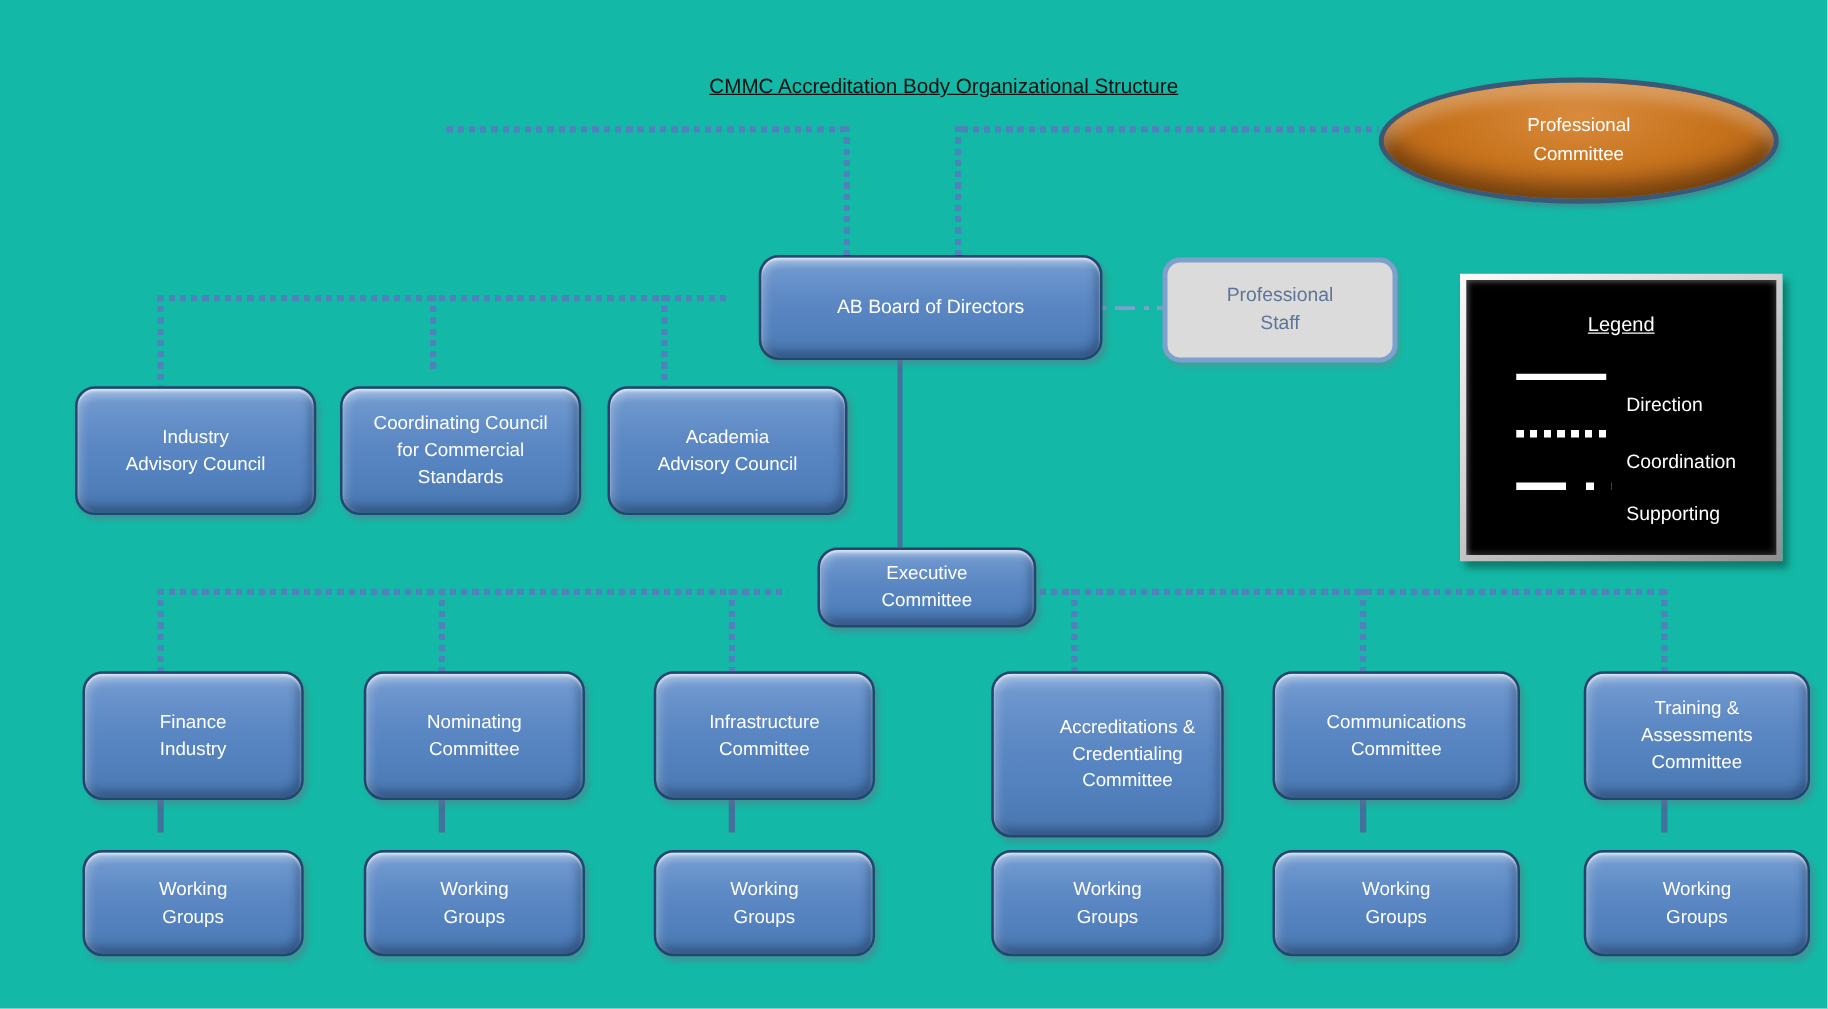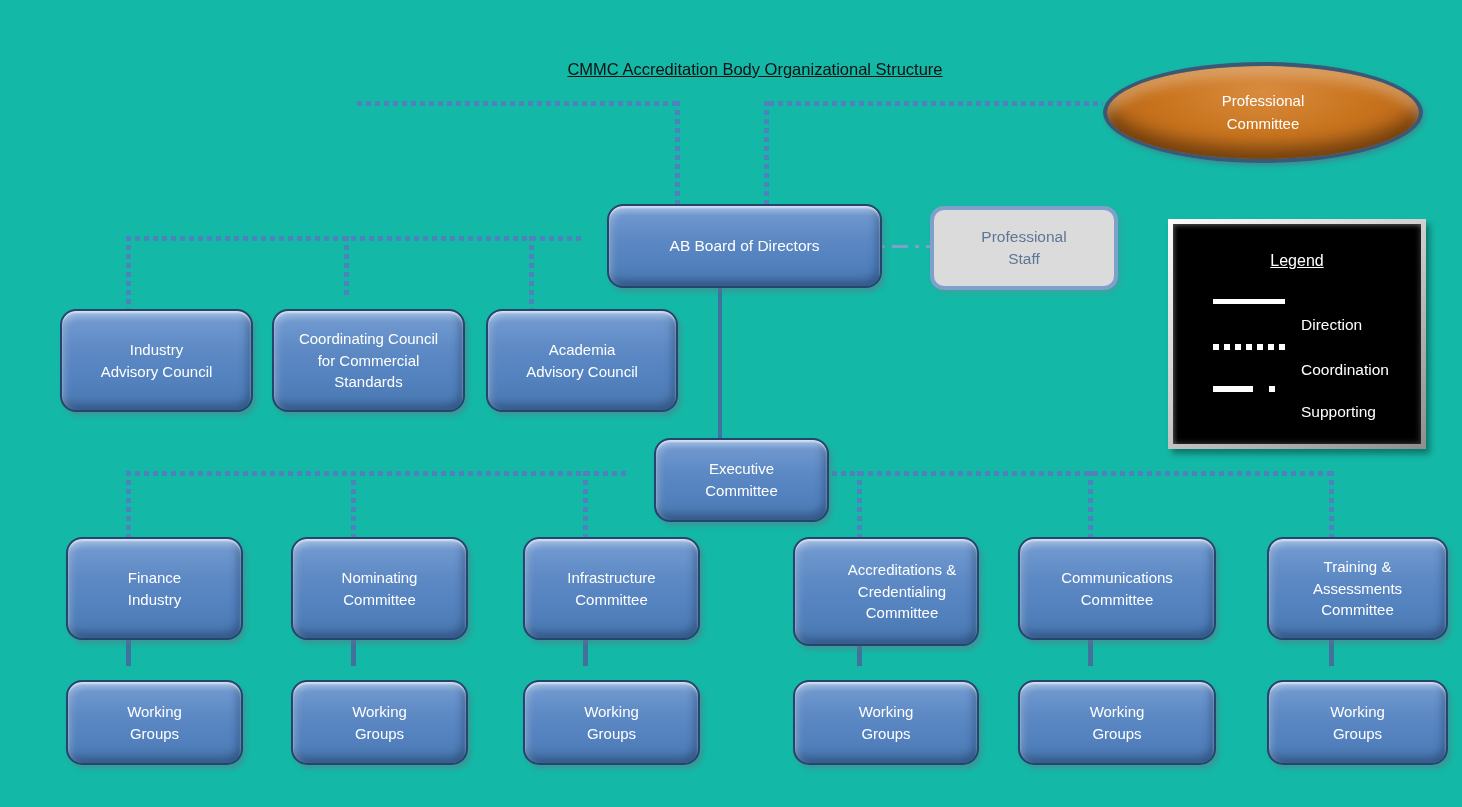--- a/index.html
+++ b/index.html
@@ -158,38 +158,38 @@
   <div class="bluebox" style="left:248px;top:309px;width:193px;height:103px;">
     <span class="label">Coordinating Council
 for Commercial
 Standards</span>
   </div>
   <div class="bluebox" style="left:462px;top:309px;width:192px;height:103px;">
     <span class="label">Academia
 Advisory Council</span>
   </div>
 
-  <div class="bluebox" style="left:630px;top:438px;width:175px;height:84px;">
+  <div class="bluebox" style="left:630px;top:438px;width:175px;height:64px;">
     <span class="label">Executive
 Committee</span>
   </div>
 
   <div class="bluebox" style="left:42px;top:537px;width:177px;height:103px;">
     <span class="label">Finance
 Industry</span>
   </div>
   <div class="bluebox" style="left:267px;top:537px;width:177px;height:103px;">
     <span class="label">Nominating
 Committee</span>
   </div>
   <div class="bluebox" style="left:499px;top:537px;width:177px;height:103px;">
     <span class="label">Infrastructure
 Committee</span>
   </div>
-  <div class="bluebox" style="left:769px;top:537px;width:186px;height:109px;padding-left:32px;">
+  <div class="bluebox" style="left:769px;top:537px;width:186px;height:133px;padding-left:32px;">
     <span class="label">Accreditations &amp;
 Credentialing
 Committee</span>
   </div>
   <div class="bluebox" style="left:994px;top:537px;width:198px;height:103px;">
     <span class="label">Communications
 Committee</span>
   </div>
   <div class="bluebox" style="left:1243px;top:537px;width:181px;height:103px;">
     <span class="label">Training &amp;

